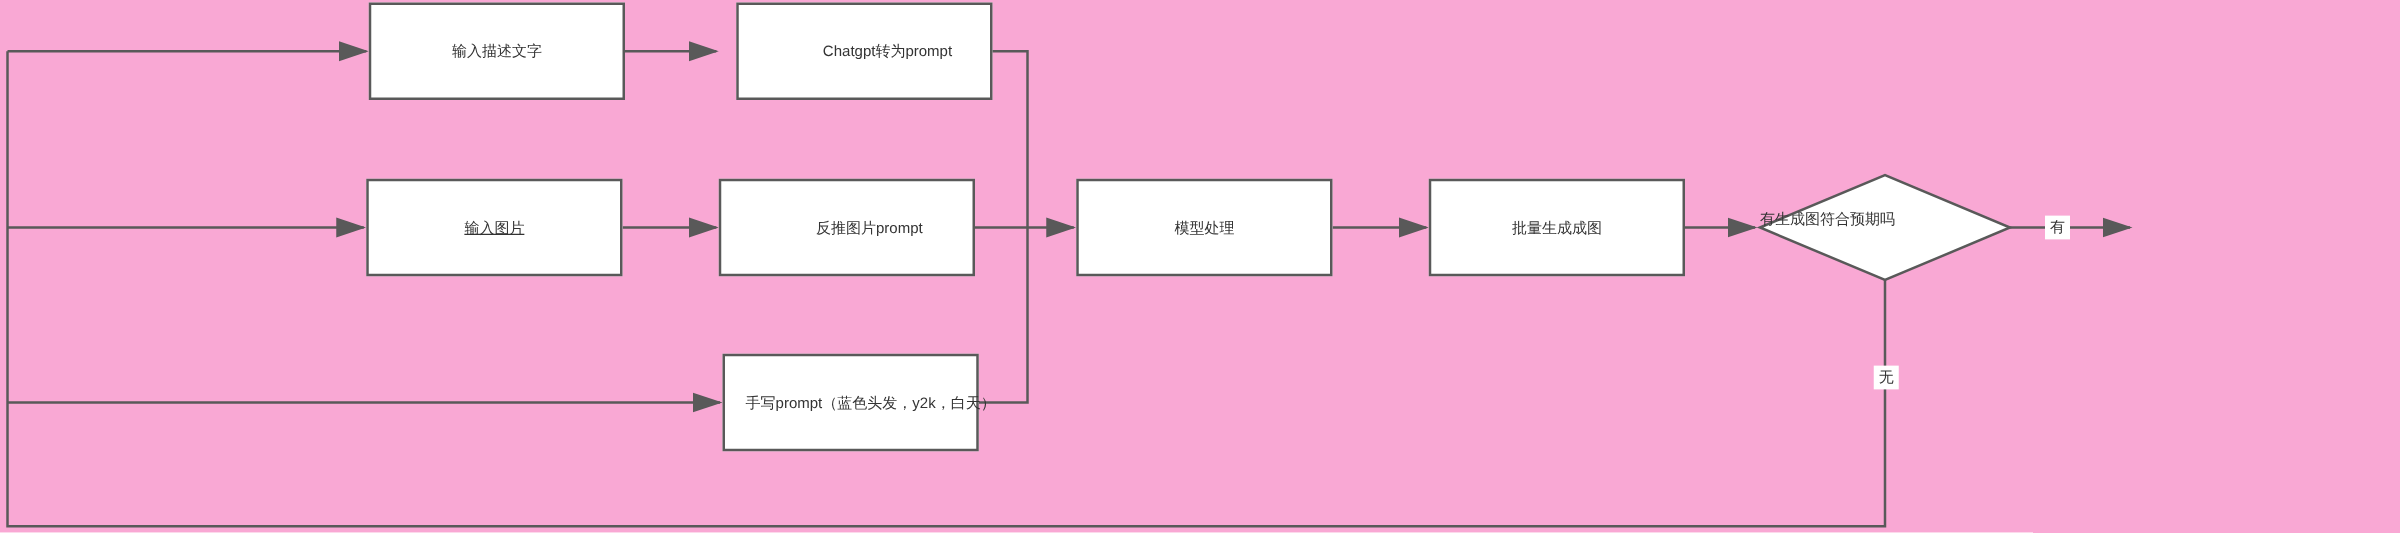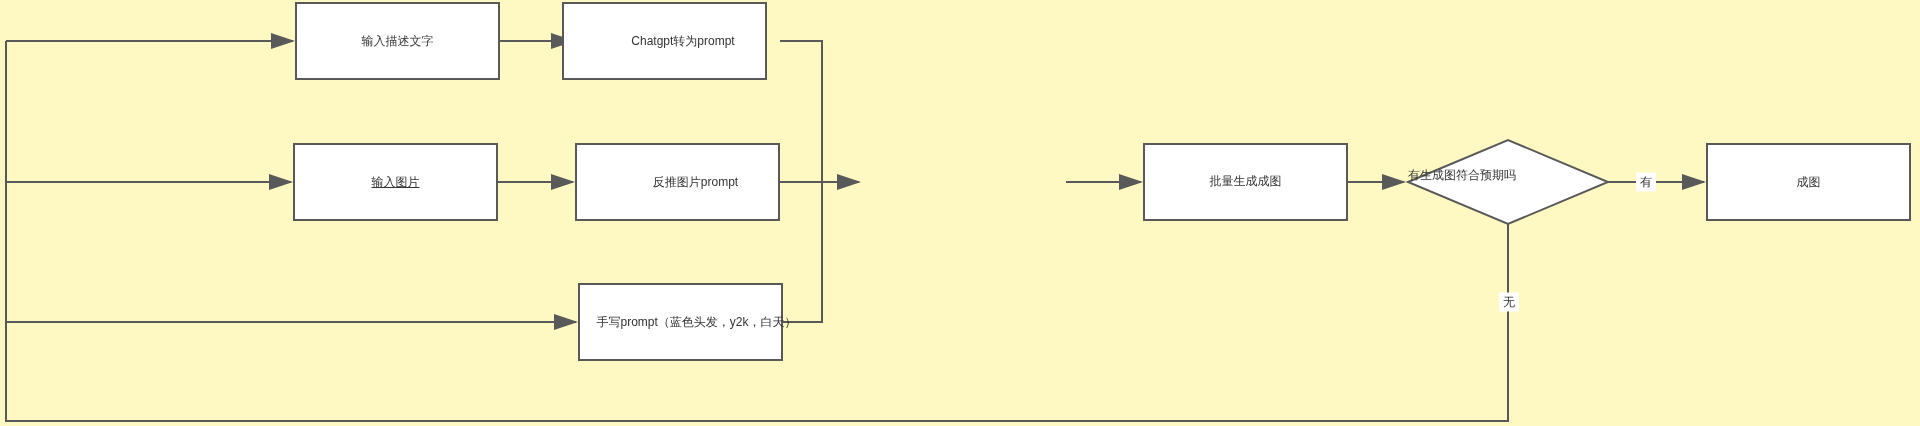--- a/index.html
+++ b/index.html
@@ -5,21 +5,21 @@
   html, body {
     margin: 0;
     padding: 0;
     background: #ffffff;
     font-family: "Liberation Sans", "DejaVu Sans", sans-serif;
   }
   .stage {
     position: relative;
     width: 1920px;
     height: 426px;
-    background: #fef9c3;
+    background: #f9a8d4;
     overflow: hidden;
   }
   svg.edges {
     position: absolute;
     left: 0;
     top: 0;
     width: 1920px;
     height: 426px;
     display: block;
   }
@@ -100,37 +100,37 @@
     <path class="ln" d="M 1066 182 H 1141" marker-end="url(#ah)"></path>
     <path class="ln" d="M 1348 182 H 1404" marker-end="url(#ah)"></path>
     <path class="ln" d="M 1608 182 H 1704" marker-end="url(#ah)"></path>
 
     <polygon class="shape" points="1408,182 1508,140 1608,182 1508,224"></polygon>
   </svg>
 
   <div class="node" style="left:295px;  top:2px;">
     <span>输入描述文字</span>
   </div>
-  <div class="node" style="left:562px;  top:2px;padding-left:37px;">
+  <div class="node" style="left:589px;  top:2px;padding-left:37px;">
     <span>Chatgpt转为prompt</span>
   </div>
   <div class="node" style="left:293px;  top:143px;text-decoration:underline;">
     <span>输入图片</span>
   </div>
   <div class="node" style="left:575px;  top:143px;padding-left:36px;">
     <span>反推图片prompt</span>
   </div>
   <div class="node" style="left:578px;  top:283px;padding-left:32px;">
     <span>手写prompt（蓝色头发，y2k，白天）</span>
   </div>
-  <div class="node" style="left:1143px; top:143px;font-family:Liberation Mono, monospace;">
+  <div class="node" style="left:861px;  top:143px;">
+    <span>模型处理</span>
+  </div>
+  <div class="node" style="left:1143px; top:143px;">
     <span>批量生成成图</span>
-  </div>
-  <div class="node" style="left:1706px; top:143px;">
-    <span>成图</span>
   </div>
 
   <div class="decision-text">
     <span>有生成图符合预期吗</span>
   </div>
 
   <span class="edge-label yes">有</span>
   <span class="edge-label no">无</span>
 
 </div>

